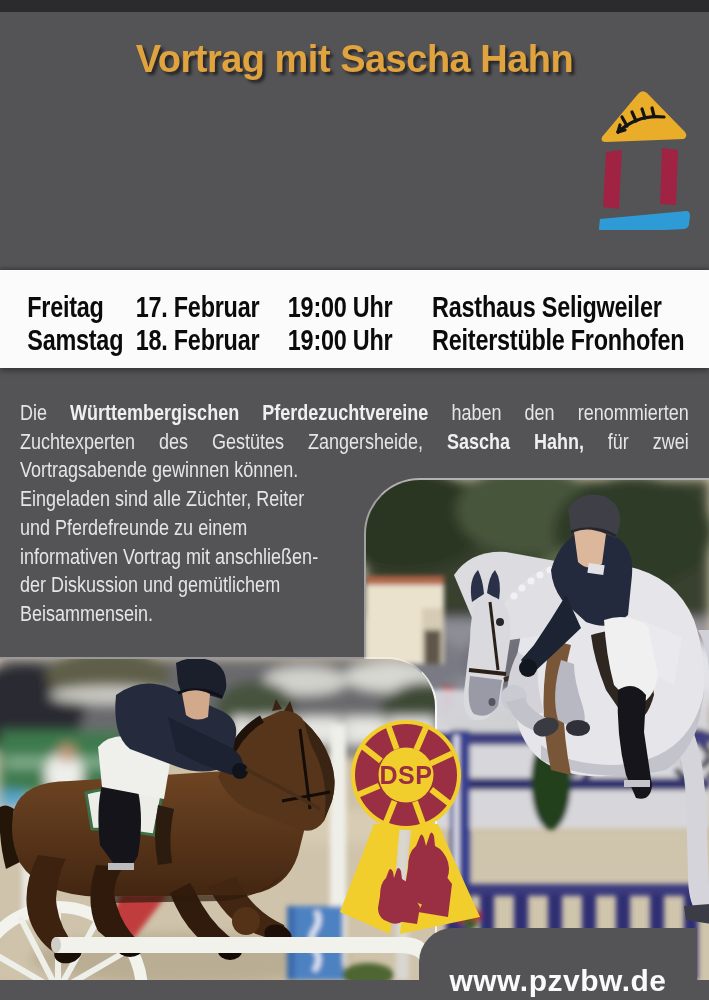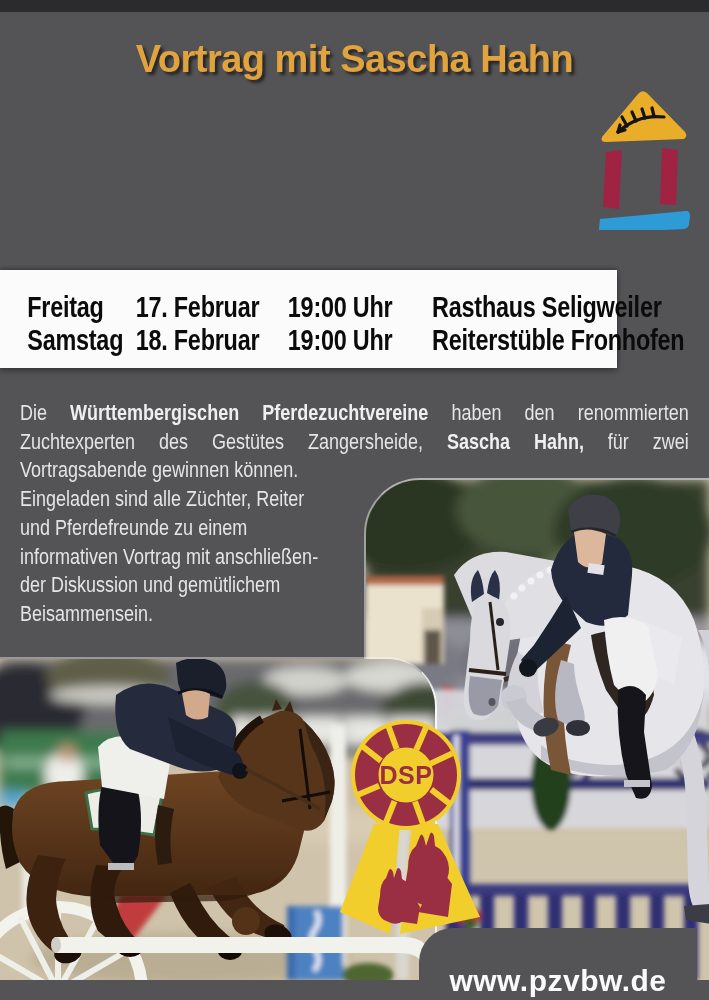--- a/index.html
+++ b/index.html
@@ -6,21 +6,21 @@
   .poster{position:relative;width:709px;height:1000px;background:#545457;overflow:hidden;
           font-family:"Liberation Sans",sans-serif;margin:12px auto;}
   .abs{position:absolute;}
   
   .gold-title{left:0;top:26px;width:709px;text-align:center;font-size:38px;font-weight:700;
               color:#E0A33E;letter-spacing:-0.5px;text-shadow:3px 3px 3px rgba(0,0,0,.55);z-index:1;}
   .main-title{left:0;top:94px;width:620px;text-align:center;font-size:56px;font-weight:700;
               color:#FCFCFC;line-height:67px;letter-spacing:-1px;
               text-shadow:4px 5px 5px rgba(10,10,10,.55);z-index:1;}
   
-  .band{left:0;top:258px;width:617px;height:98px;background:#FBFBFB;
+  .band{left:0;top:258px;width:709px;height:98px;background:#FBFBFB;
         box-shadow:0 3px 6px rgba(0,0,0,.35), 0 -2px 4px rgba(0,0,0,.25);z-index:1;}
   .sched{position:absolute;left:0;top:20px;width:909px;transform:scaleX(.78);transform-origin:0 0;}
   .sched-row{display:grid;grid-template-columns:139px 195px 185px 1fr;padding-left:35px;
              font-size:30px;font-weight:700;color:#0B0B0B;line-height:33px;letter-spacing:-.3px;
              white-space:nowrap;}
   
   .bline{position:absolute;color:#E5E5E5;font-size:22.5px;transform:scaleX(.8);
          transform-origin:0 0;white-space:nowrap;z-index:1;}
   .bline.just{display:flex;justify-content:space-between;width:836px;}
   .bline .b{font-weight:700;color:#EFEFEF;}

